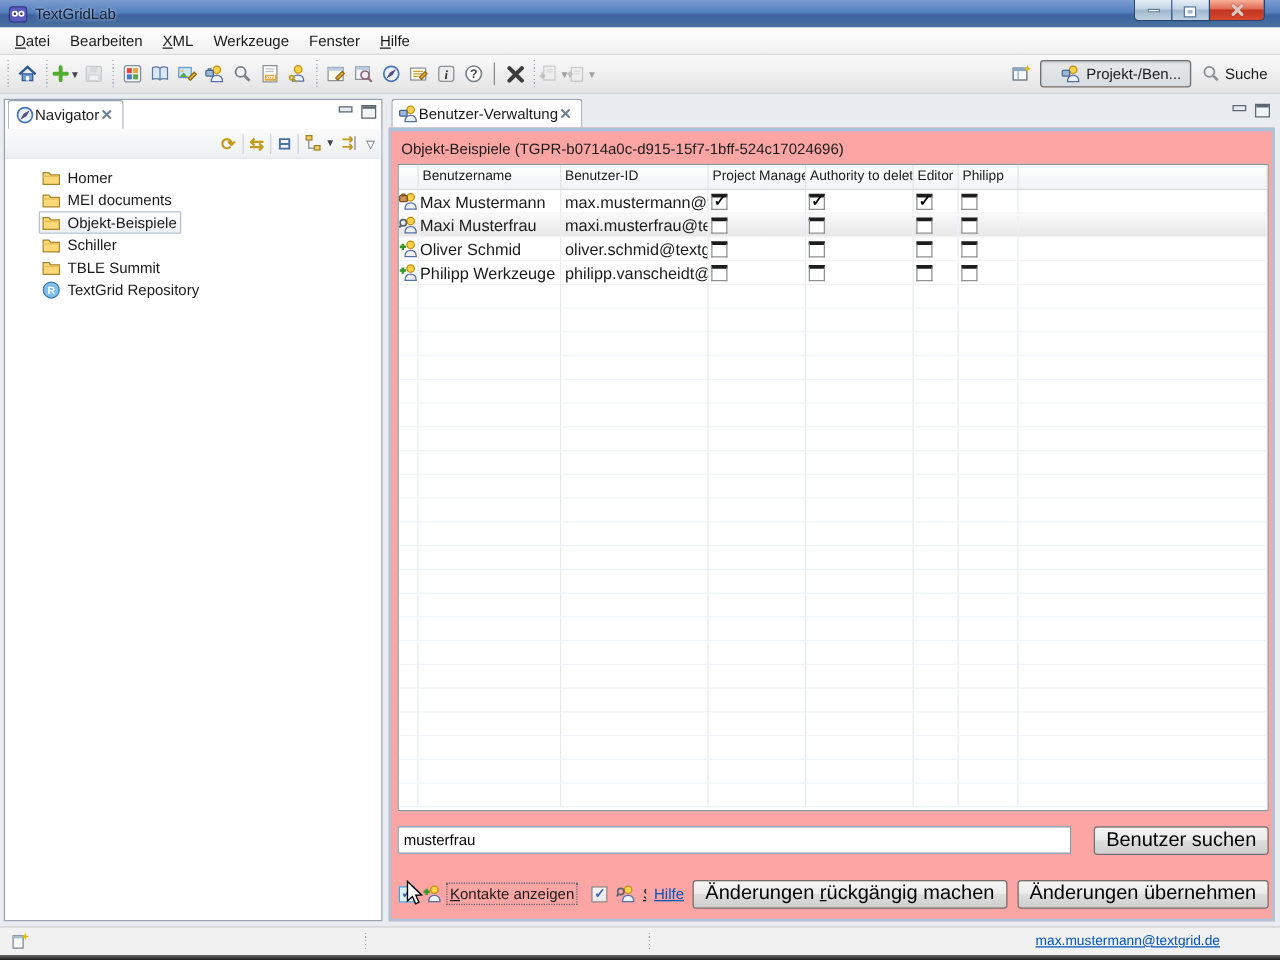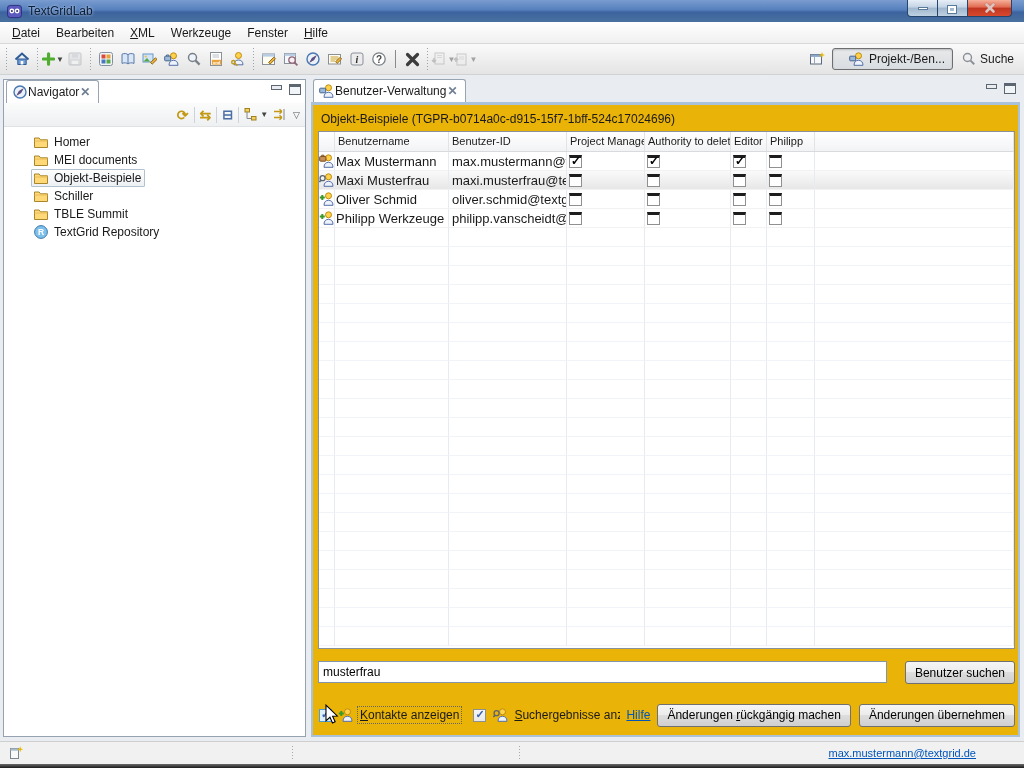--- a/index.html
+++ b/index.html
@@ -68,21 +68,21 @@
   .nav-tool { font-weight:bold; cursor:default; }
   .vsep { width:1px; height:16px; background:#ccd2d8; }
   .nav-tree { padding-top:6px; }
   .tree-item { height:18px; display:flex; align-items:center; padding-left:27px; }
   .tree-label-box { display:flex; align-items:center; gap:5px; padding:0 3px 0 1px; border:1px solid transparent; }
   .tree-item.selected .tree-label-box { background:linear-gradient(#fdfdfd,#edf0f4);
     border:1px solid #b4c2d0; border-radius:1px; }
 
   .editor { position:absolute; left:311px; top:79px; width:709px; height:658px; }
   .editor-content { position:absolute; left:0; top:23px; right:0; bottom:0;
-    border:2px solid #a9c2da; border-top:3px solid #a9c2da; background:#eab308; }
+    border:2px solid #a9c2da; border-top:3px solid #a9c2da; background:#fca5a5; }
   .proj-header { position:absolute; left:8px; top:7px; }
 
   
   .utable { position:absolute; left:5px; top:26px; width:697px; height:518px;
     background:#fff; border:1px solid #8a9097; overflow:hidden; }
   .t-row { display:grid; grid-template-columns:16px 114px 118px 78px 86px 36px 48px 1fr; }
   .t-head { height:20px; background:linear-gradient(#ffffff,#f2f3f5); border-bottom:1px solid #d8dade; }
   .t-head span { border-right:1px solid #e3e3e3; padding:3px 3px 0 3px; font-size:11px;
     white-space:nowrap; overflow:hidden; }
   .t-datarow { height:19px; font-size:13px; }
@@ -97,21 +97,21 @@
     font-size:12px; font-weight:bold; color:#000; }
   .t-row.filler { height:19px; }
   .t-row.filler span { border-right:1px solid #e7ebf1; border-bottom:1px solid #f0f3f7; }
 
   
   .search-row { position:absolute; left:5px; top:556px; width:697px; height:24px; display:flex; }
   .search-input { flex:1; height:22px; border:1px solid #8594a6; padding:0 4px;
     font-family:"Liberation Sans", sans-serif; font-size:12px; margin-right:18px; }
   .btn { height:23px; border:1px solid #707070; border-radius:3px; padding:0 9px;
     background:linear-gradient(#f5f5f5 0%, #ebebeb 49%, #dddddd 50%, #cfcfcf 100%);
-    font-family:"Liberation Sans", sans-serif; font-size:12px; white-space:nowrap; }
+    font-family:"Liberation Sans", sans-serif; font-size:16px; white-space:nowrap; }
   .controls-row { position:absolute; left:6px; top:598px; width:696px; height:24px;
     display:flex; align-items:center; }
   .wincb { width:13px; height:13px; border:1px solid #8e8f8f; background:linear-gradient(#f6f6f6,#e8e8e8);
     position:relative; flex:0 0 auto; }
   .wincb.checked::after { content:"✓"; position:absolute; left:1px; top:-2px;
     font-size:11px; font-weight:bold; color:#3b62b0; }
   .wincb.hovered { border-color:#4d9bd4; background:#dcf0fb; }
   .cb-label { margin:0 2px; white-space:nowrap; }
   .focus-rect { outline:1px dotted #666; padding:1px 2px; }
   .mn { text-decoration:underline; }

